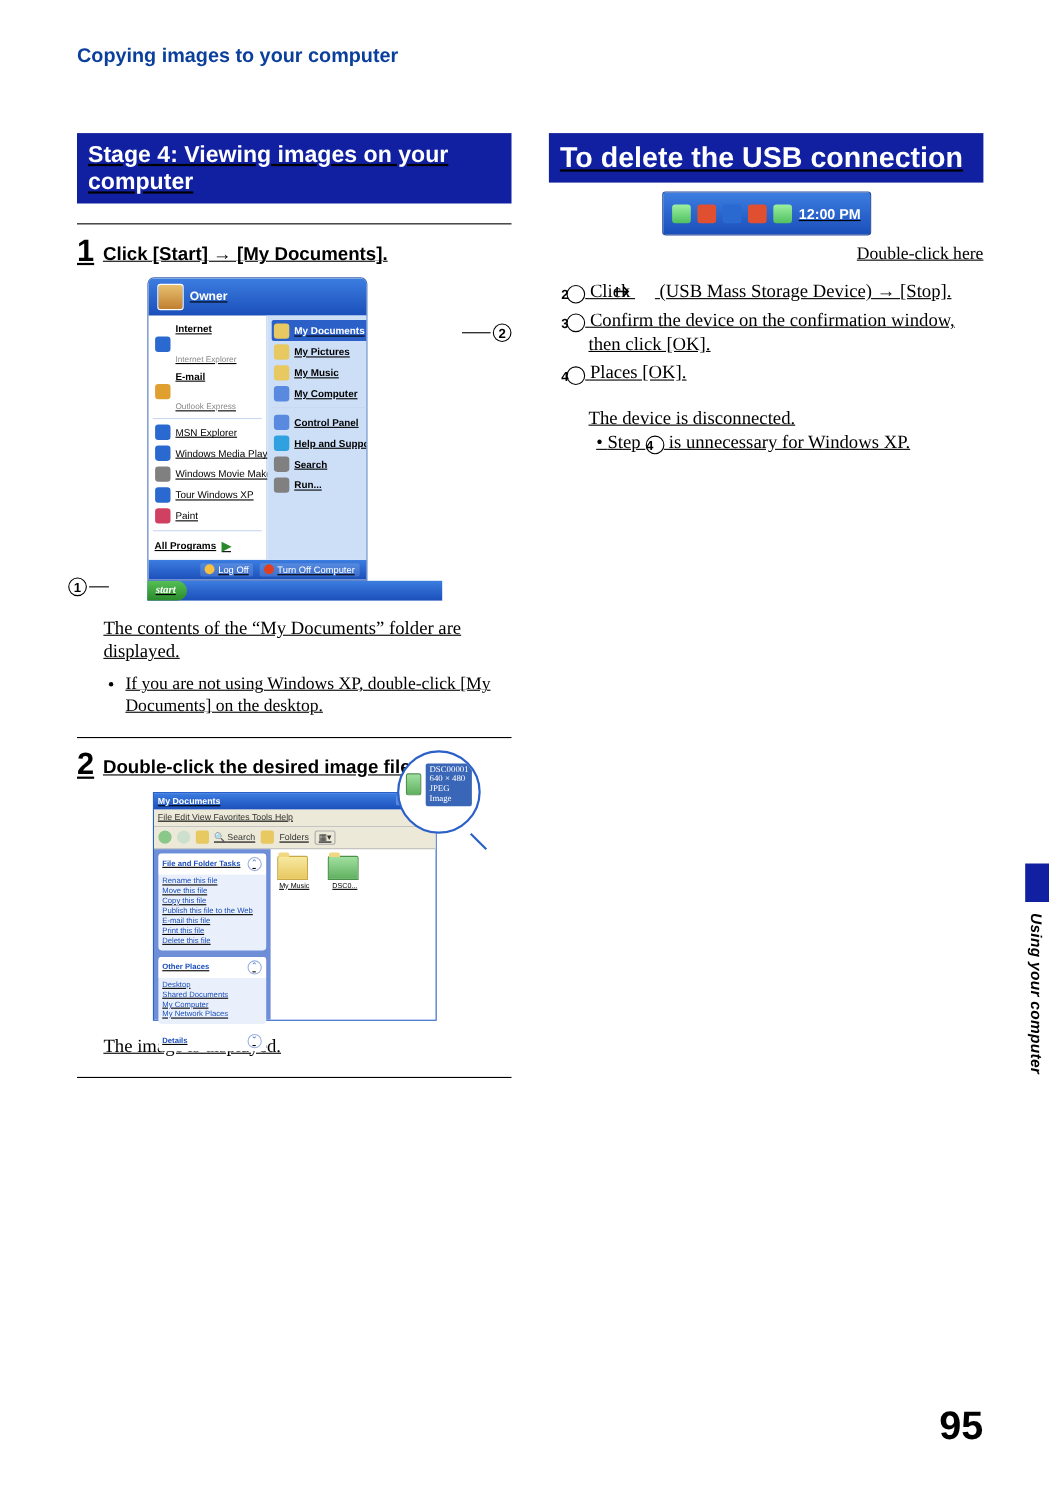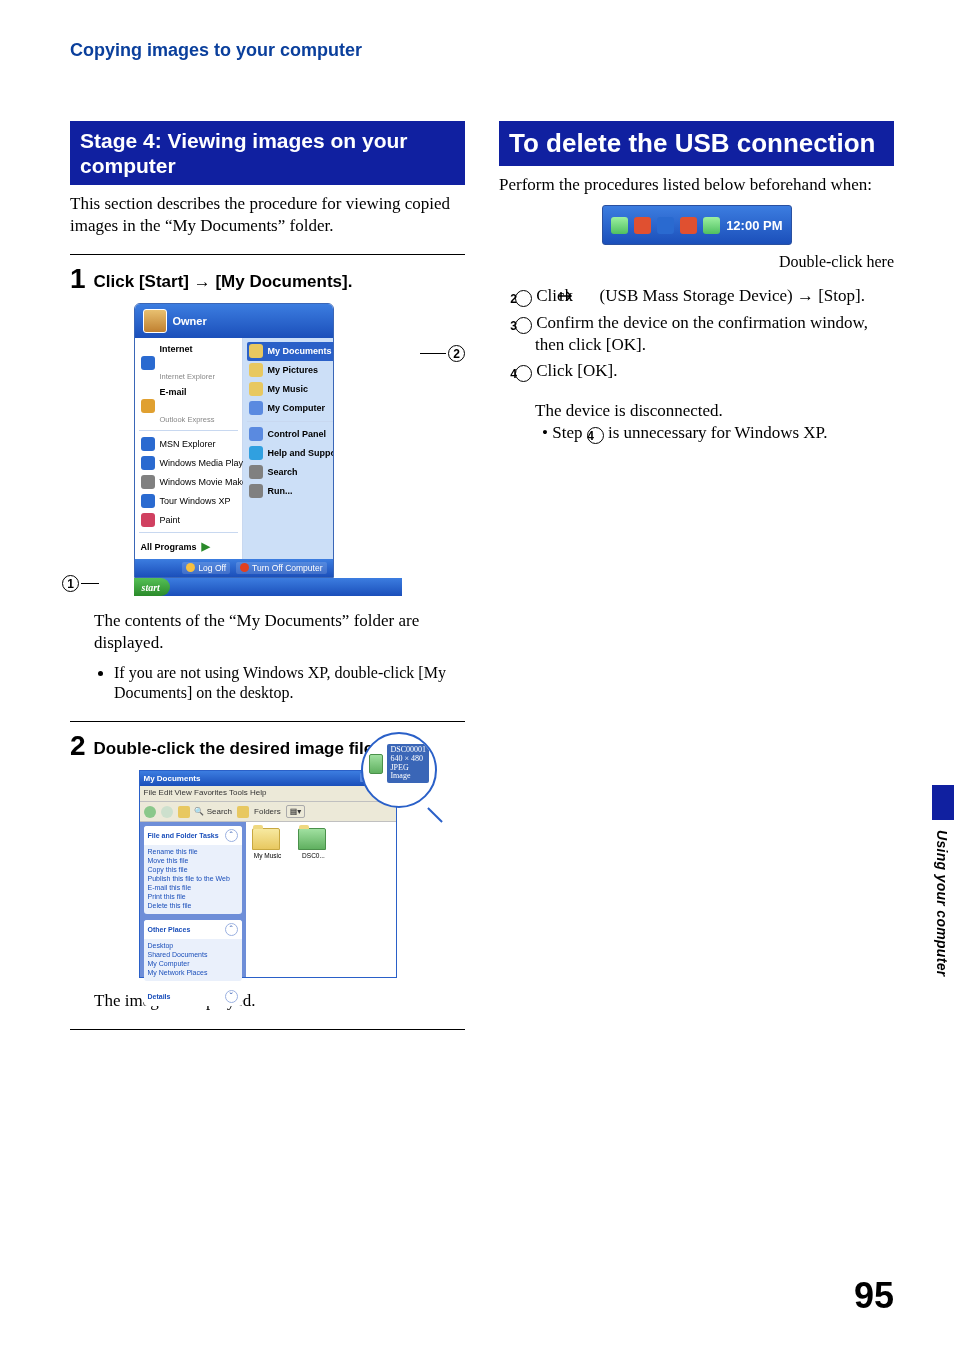--- a/index.html
+++ b/index.html
@@ -17,20 +17,21 @@
   .running-head {
     color: #0a3f9c;
     font-family: Arial, Helvetica, sans-serif;
     font-weight: bold;
     font-size: 18px;
     margin-bottom: 60px;
   }
   .columns {
     display: flex;
     gap: 34px;
+    text-decoration: underline;
   }
   .col {
     width: 50%;
   }
   .blue-box {
     background: #1020a0;
     color: #fff;
     font-family: Arial, Helvetica, sans-serif;
     font-weight: bold;
     font-size: 21px;
@@ -268,21 +269,20 @@
 </style>
 </head>
 <body>
 
 <div class="running-head">Copying images to your computer</div>
 
 <div class="columns">
 
   <div class="col">
     <div class="blue-box">Stage 4: Viewing images on your computer</div>
-    <p>This section describes the procedure for viewing copied images in the “My Documents” folder.</p>
 
     <hr class="sep">
 
     <div class="step">
       <div class="step-num">1</div>
       <div class="step-body">Click [Start] → [My Documents].</div>
     </div>
 
     <div class="start-wrap">
       <div>
@@ -476,21 +476,20 @@
       </div>
       <div class="mag-stem"></div>
     </div>
 
     <p style="padding-left:24px">The image is displayed.</p>
     <hr class="sep">
   </div>
 
   <div class="col">
     <div class="blue-box" style="font-size:26px">To delete the USB connection</div>
-    <p>Perform the procedures listed below beforehand when:</p>
 
 
     <div class="tasktray-wrap">
       <div class="tasktray">
         <span class="ico" style="background:linear-gradient(#9cf0a0,#50c060)"></span>
         <span class="ico" style="background:#e05030"></span>
         <span class="ico" style="background:#2a6ad0"></span>
         <span class="ico" style="background:#e05030"></span>
         <span class="ico" style="background:linear-gradient(#9cf0a0,#50c060)"></span>
         <span class="time">12:00 PM</span>
@@ -505,21 +504,21 @@
           </svg></span><span> (USB Mass Storage Device) → [Stop].</span>
     </div>
 
     <div class="enum">
       <span class="circ">3</span>
       <span>Confirm the device on the confirmation window, then click [OK].</span>
     </div>
 
     <div class="enum">
       <span class="circ">4</span>
-      <span>Click [OK].</span>
+      <span>Places [OK].</span>
     </div>
     <div class="sub">The device is disconnected.</div>
     <div class="note">
       • <span>Step </span><span class="circ">4</span><span> is unnecessary for Windows XP.</span>
     </div>
   </div>
 </div>
 
 <div class="side-tab"></div>
 <div class="side-text">Using your computer</div>

